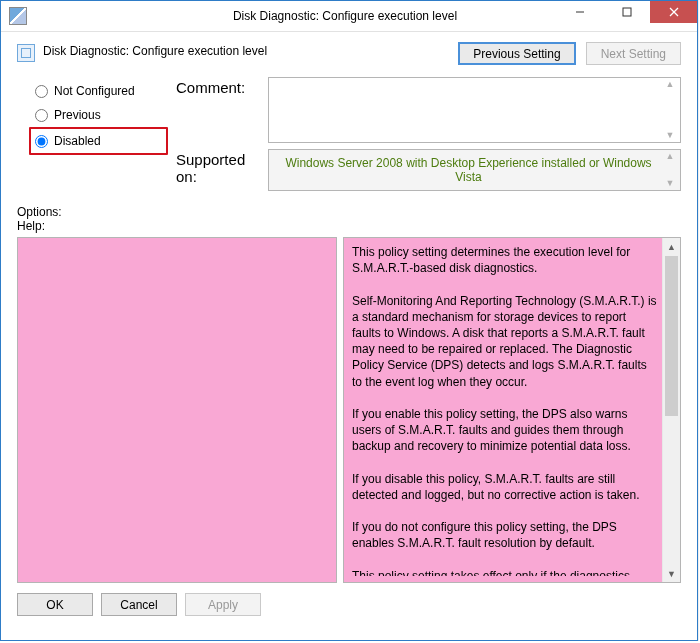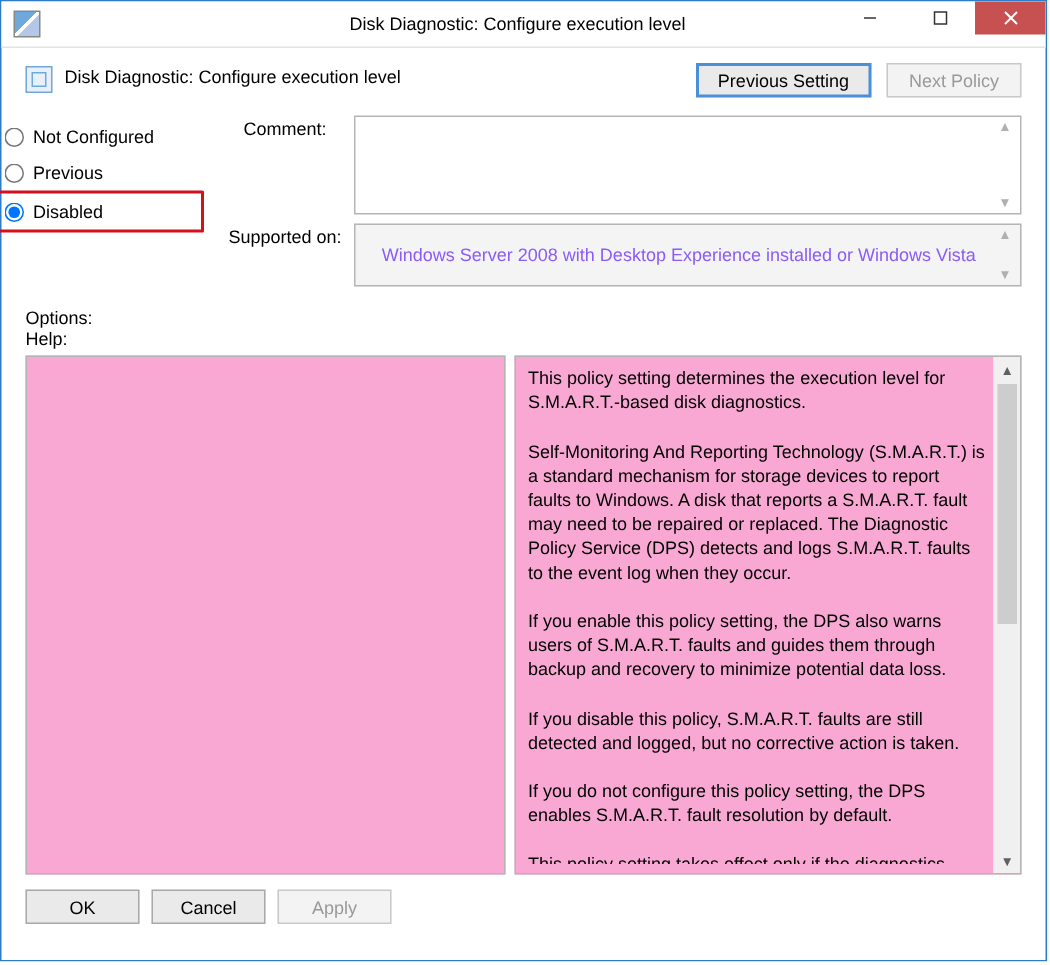--- a/index.html
+++ b/index.html
@@ -104,22 +104,23 @@
     align-items: center;
     justify-content: center;
     color: #000000;
   }
   .btn.focus { border: 2px solid #4a90d9; padding: 0 13px; height:23px;}
   .btn.disabled { color: #999; border-color:#c9c9c9; background:#f3f3f3;}
 
   
   .midzone {
     display: flex;
-    padding: 6px 16px 0 0;
+    padding: 6px 16px 0 16px;
     gap: 8px;
+    margin-left: 16px;
   }
   .radios {
     width: 135px;
     padding-top: 2px;
   }
   .radio-row {
     display: flex;
     align-items: center;
     height: 24px;
     font-size: 12px;
@@ -137,42 +138,42 @@
     flex: 1;
     display: flex;
     flex-direction: column;
   }
   .field-row {
     display: flex;
     margin-bottom: 6px;
   }
   .field-label {
     width: 92px;
-    text-align: center;
+    text-align: left;
     padding-top: 2px;
-    font-size: 12px;
+    font-size: 15px;
   }
   .commentbox, .supportedbox {
     flex: 1;
     border: 1px solid #b5b5b5;
     background: #fff;
     position: relative;
     font-size: 12px;
   }
   .commentbox { height: 64px; }
   .supportedbox {
     height: 40px;
     background:#f4f4f4;
   }
   .supportedbox .supported-text{
     position:absolute;
     left:10px; right:22px; top:0; bottom:0;
     display:flex; align-items:center; justify-content:center;
     text-align:center;
-    color:#8b5cf6;
+    color:#4d7c0f;
   }
   .scrollhint {
     position: absolute;
     right: 2px;
     width: 16px;
     top: 0; bottom:0;
     display:flex; flex-direction:column; justify-content:space-between;
     align-items:center;
     padding:2px 0;
     color:#b0b0b0;
@@ -260,21 +261,21 @@
           </svg>
       </div>
     </div>
   </div>
 
   <div class="topsec">
     <div class="hicon"></div>
     <div class="heading">Disk Diagnostic: Configure execution level</div>
     <div class="navbtns">
       <button class="btn focus">Previous Setting</button>
-      <button class="btn disabled">Next Policy</button>
+      <button class="btn disabled">Next Setting</button>
     </div>
   </div>
 
   <div class="midzone">
     <div class="radios">
       <label class="radio-row">
         <input type="radio" name="state" style="">
         <span>Not Configured</span>
       </label>
       <label class="radio-row">

